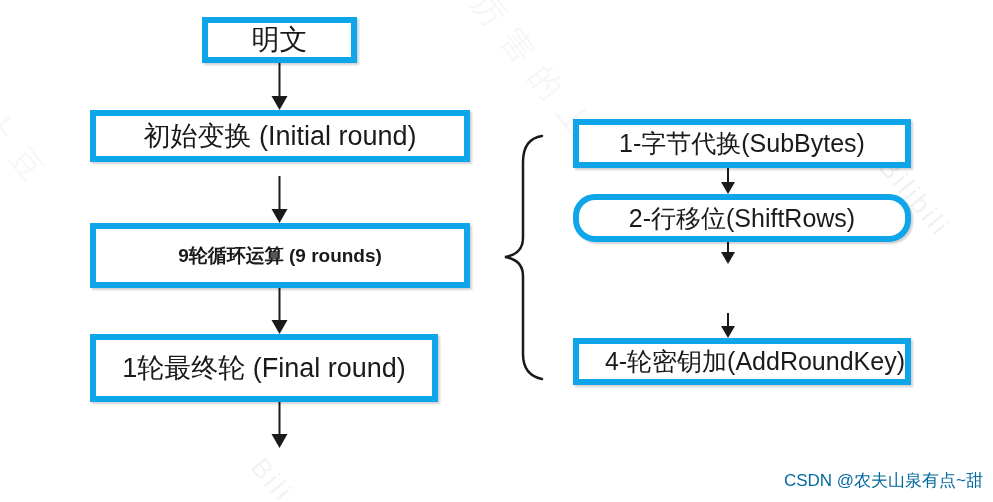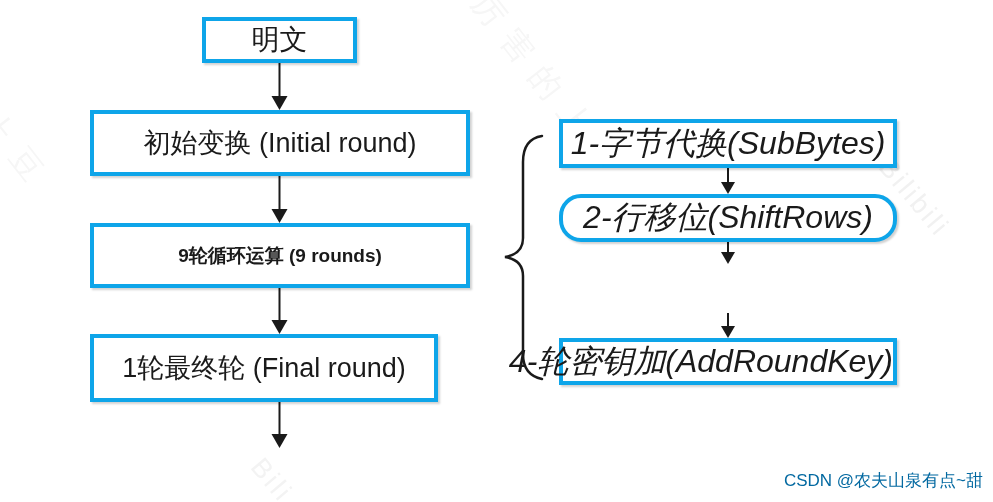--- a/index.html
+++ b/index.html
@@ -12,38 +12,38 @@
     position: relative;
     width: 993px;
     height: 502px;
     background: #ffffff;
     overflow: hidden;
   }
   
   .fbox {
     position: absolute;
     box-sizing: border-box;
-    border: 4px solid #0ea5e9;
+    border: 6px solid #0ea5e9;
     background: #ffffff;
     display: flex;
     align-items: center;
     justify-content: center;
     color: #1a1a1a;
     box-shadow: 2px 2px 2px rgba(0,0,0,0.18);
     z-index: 3;
   }
   .fbox .lbl { white-space: nowrap; }
 
   .box-plaintext { left: 202px; top: 17px;  width: 155px; height: 46px; font-size: 28px; }
-  .box-initial   { left: 90px;  top: 110px; width: 380px; height: 66px; font-size: 27px; }
+  .box-initial   { left: 90px;  top: 110px; width: 380px; height: 52px; font-size: 27px; }
   .box-rounds    { left: 90px;  top: 223px; width: 380px; height: 65px; font-size: 19px; font-weight: bold; }
   .box-final     { left: 90px;  top: 334px; width: 348px; height: 68px; font-size: 27px; }
   .box-cipher    { left: 201px; top: 448px; width: 157px; height: 50px; font-size: 28px; }
 
-  .rbox { left: 559px; width: 338px; font-size: 32px; font-style: italic; }
+  .rbox { left: 573px; width: 338px; font-size: 25px; }
   .rbox-1 { top: 119px; height: 49px; }
   .rbox-2 { top: 194px; height: 48px; border-radius: 22px; }
   .rbox-3 { top: 264px; height: 49px; }
   .rbox-4 { top: 338px; height: 47px; justify-content: flex-end; }
   .rbox-3 .lbl { color: #8c8c8c; }
 
   
   svg.overlay {
     position: absolute;
     left: 0; top: 0;

